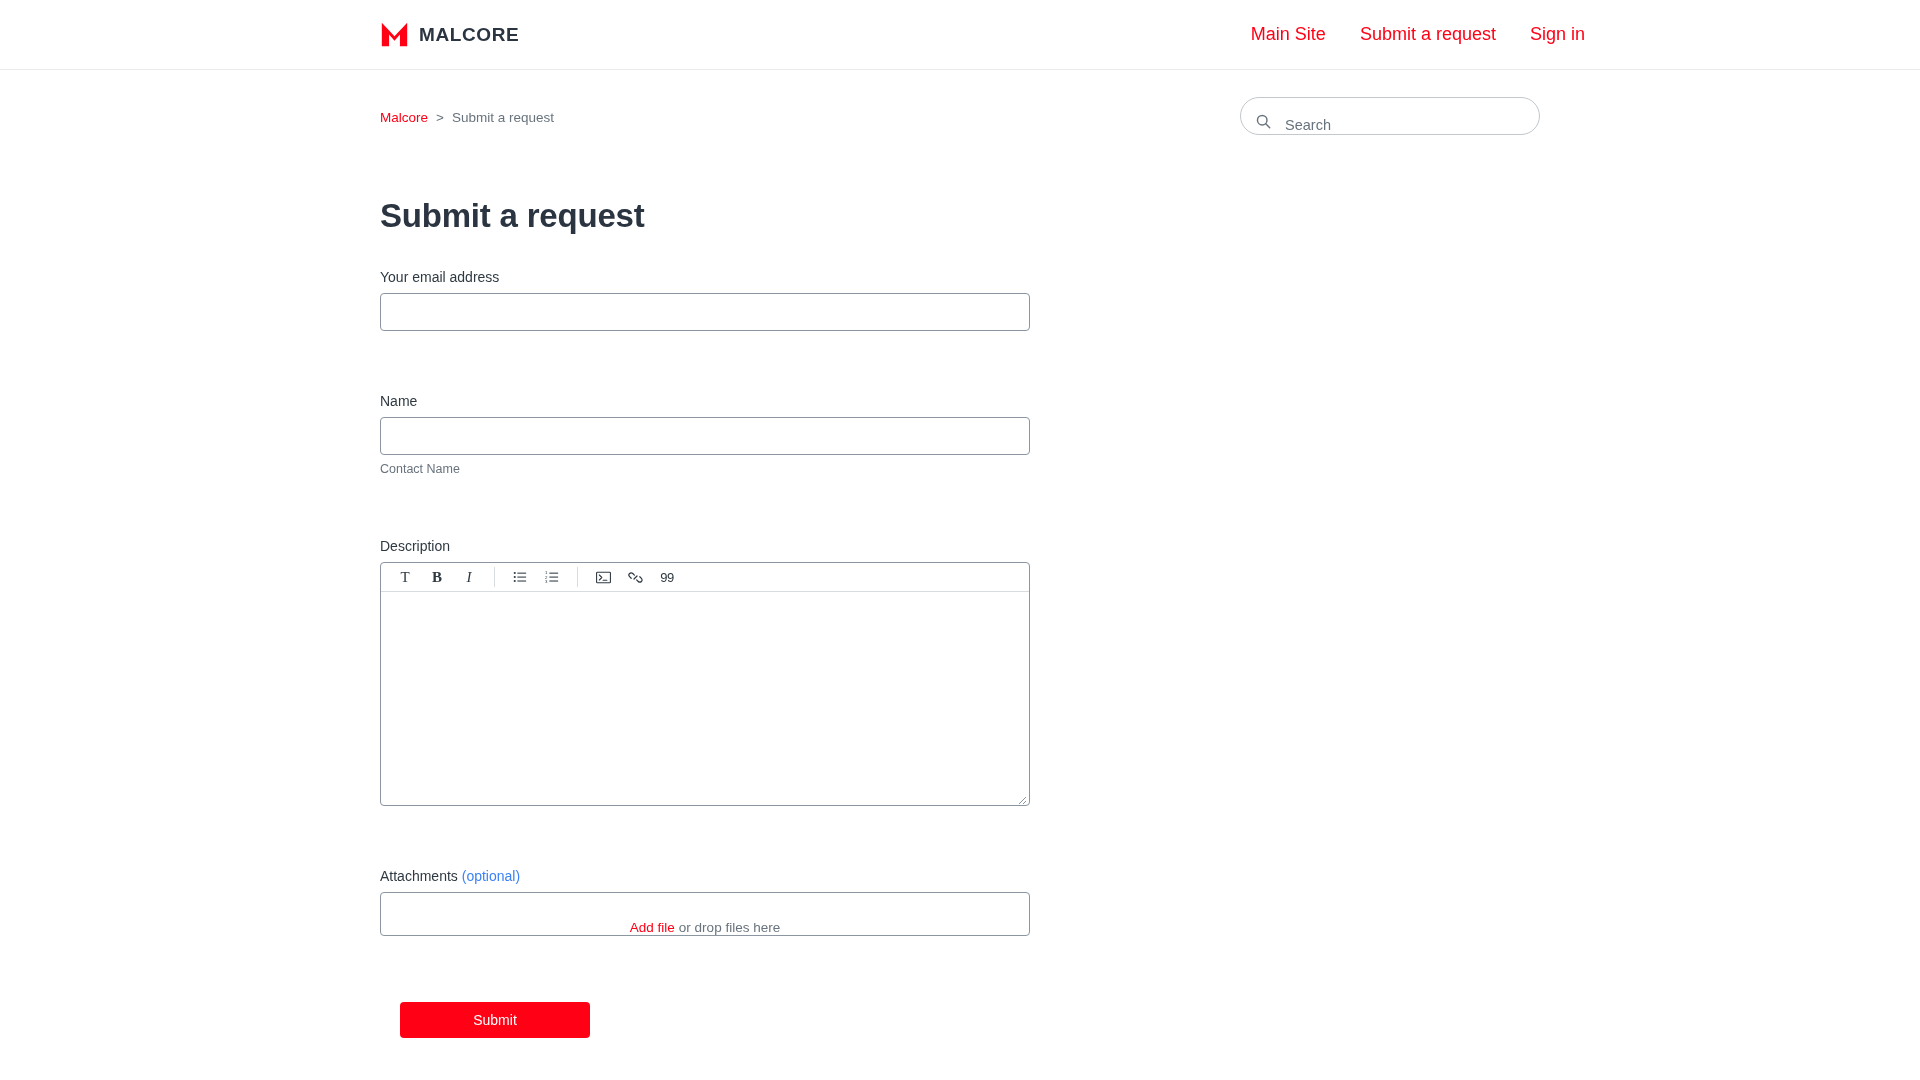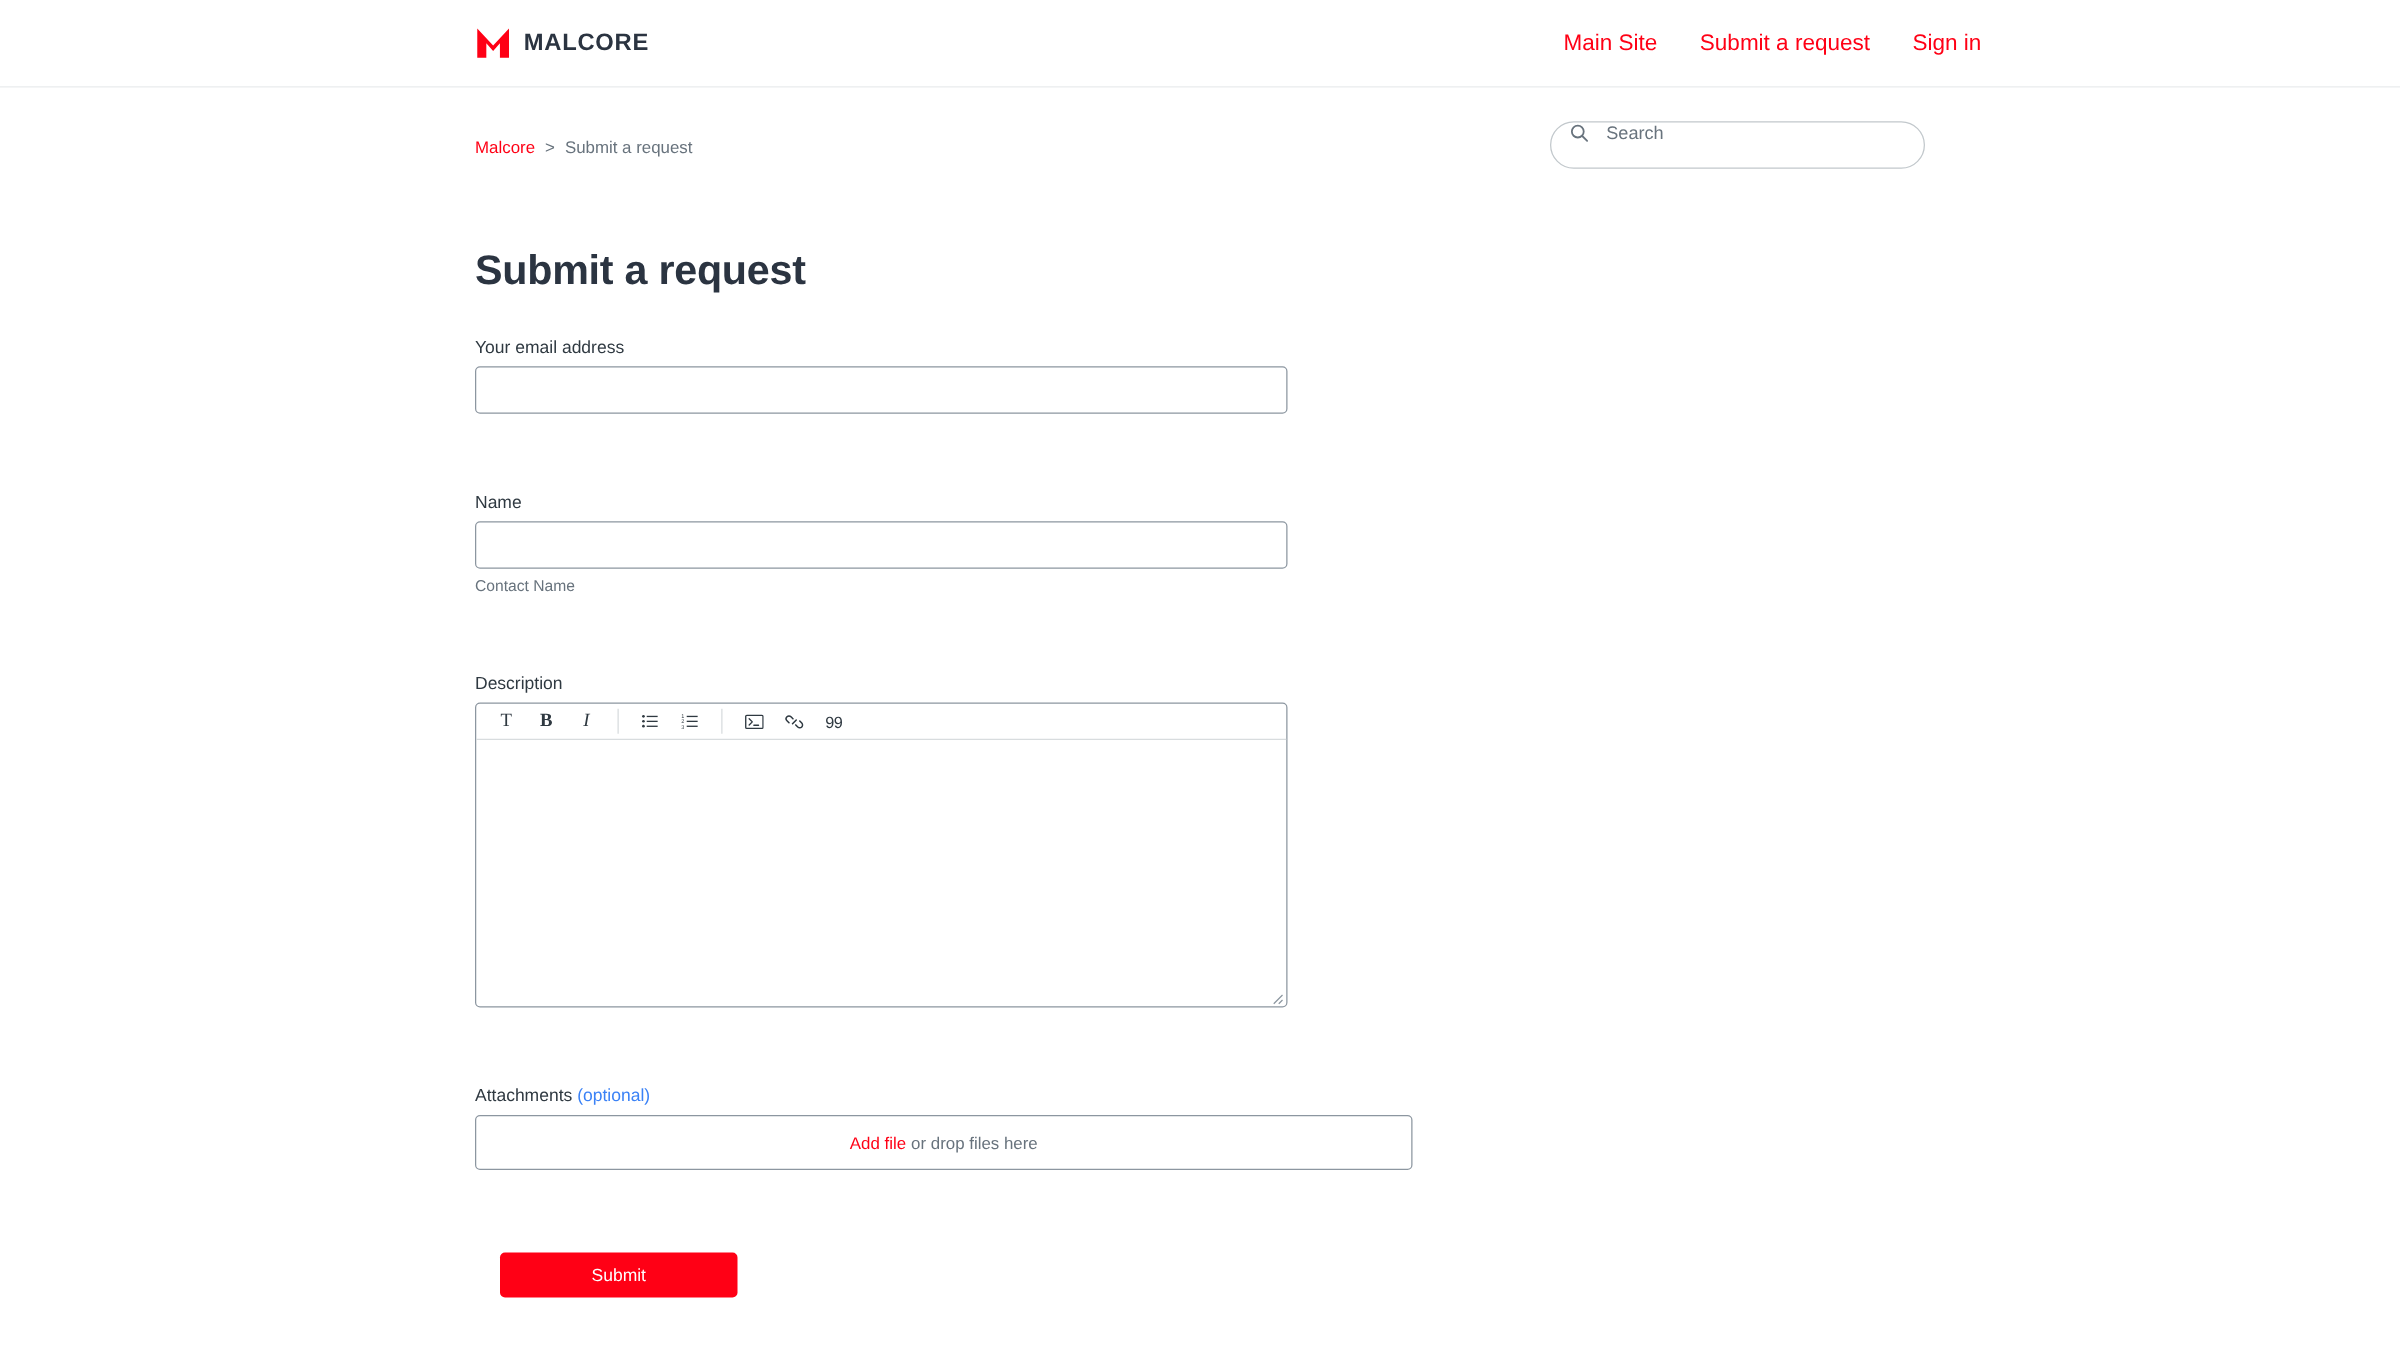--- a/index.html
+++ b/index.html
@@ -70,21 +70,21 @@
   }
   .breadcrumb .sep { color: #68737d; }
   .breadcrumb .current { color: #68737d; }
 
   .search-wrap {
     margin-left: auto;
     width: 300px;
   }
   .search-box {
     display: flex;
-    align-items: flex-start;
+    align-items: flex-end;
     border: 1px solid #c2c8cc;
     border-radius: 22px;
     height: 38px;
     padding: 0 14px;
     background: #fff;
   }
   .search-box svg { flex: none; }
   .search-input {
     border: none;
     outline: none;
@@ -183,26 +183,26 @@
     position: absolute;
     right: 2px;
     bottom: 2px;
     width: 12px;
     height: 12px;
     pointer-events: none;
   }
 
   
   .dropzone {
-    width: 750px;
+    width: 650px;
     height: 44px;
     border: 1px solid #8c96a0;
     border-radius: 4px;
     display: flex;
-    align-items: center;
+    align-items: flex-end;
     justify-content: center;
     font-size: 13.5px;
     color: #68737d;
     background: #fff;
   }
   .dropzone a {
     color: #ff0015;
     text-decoration: none;
     margin-right: 4px;
   }

